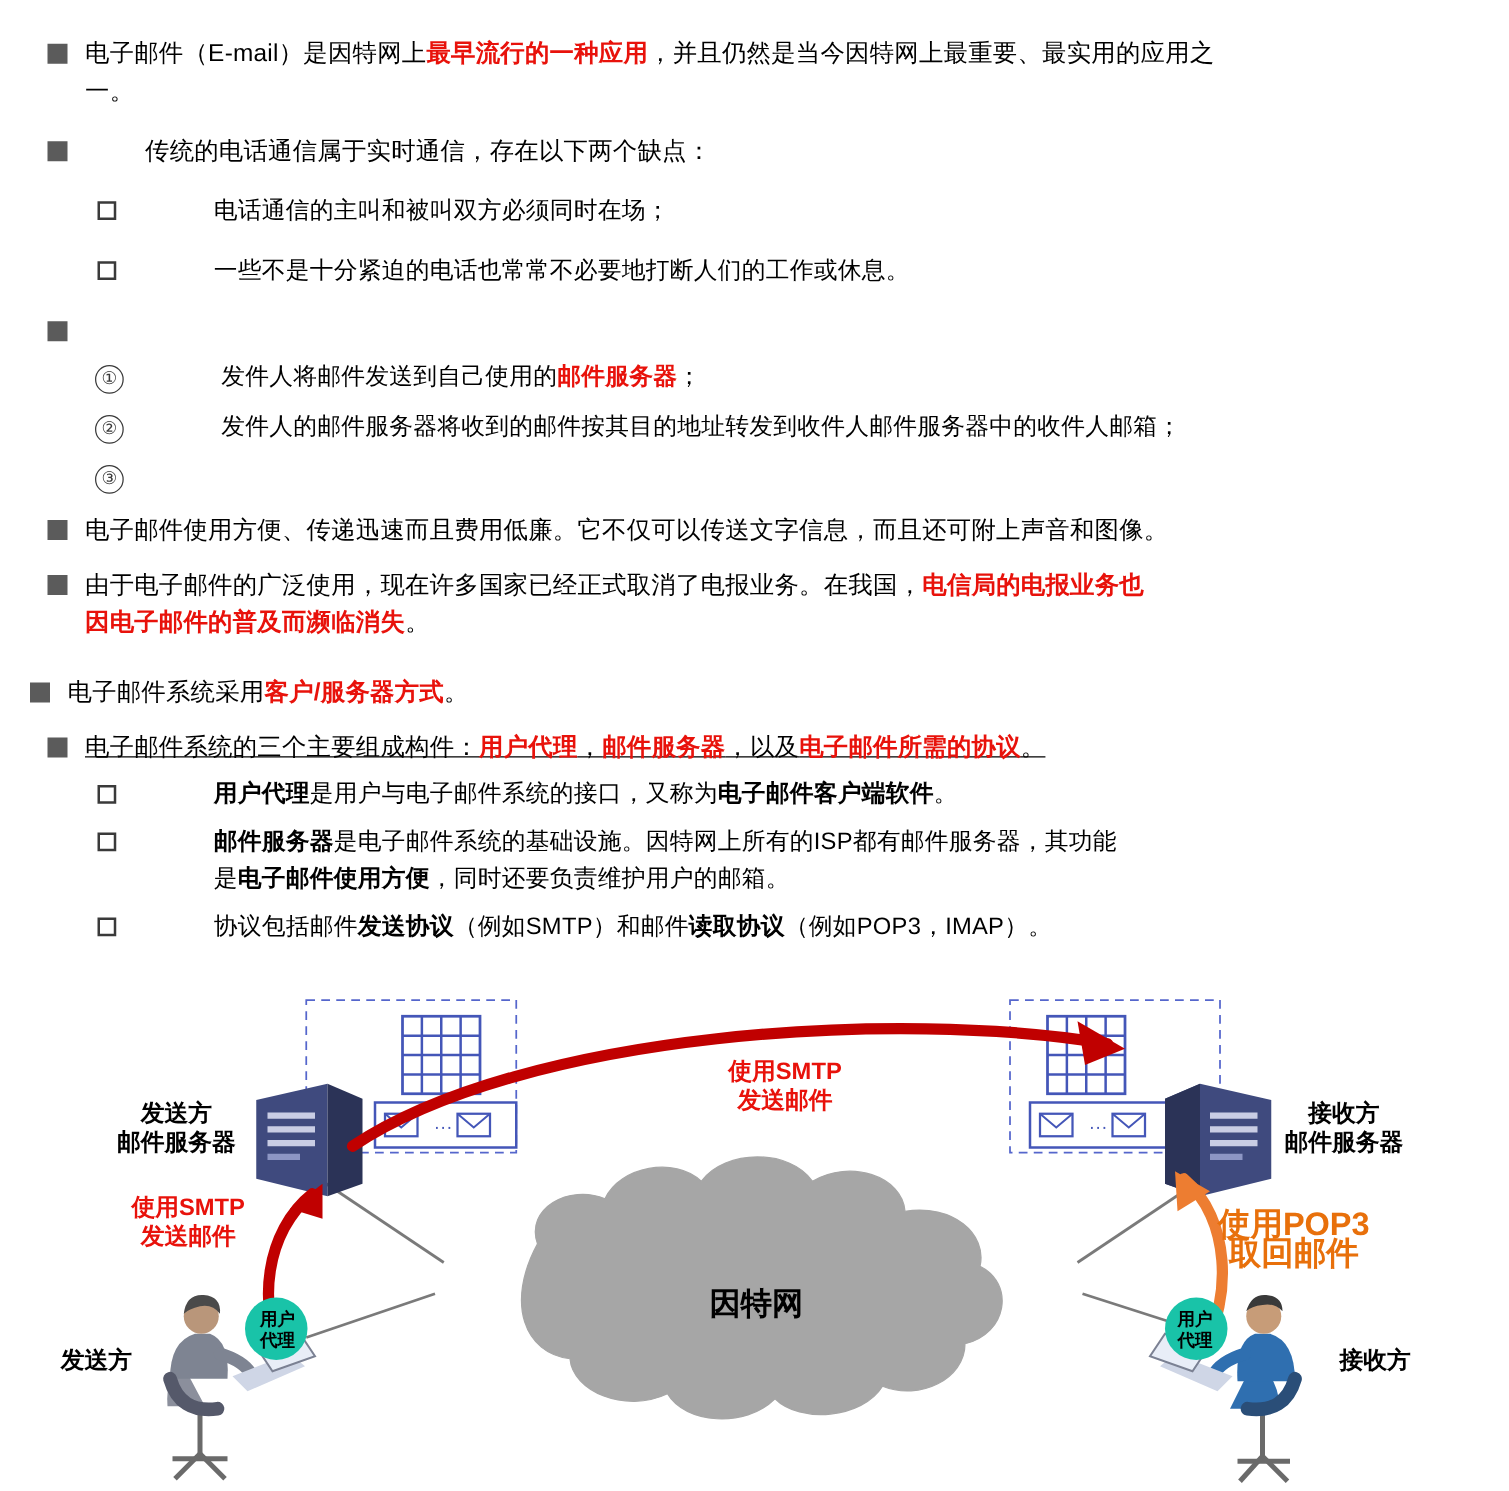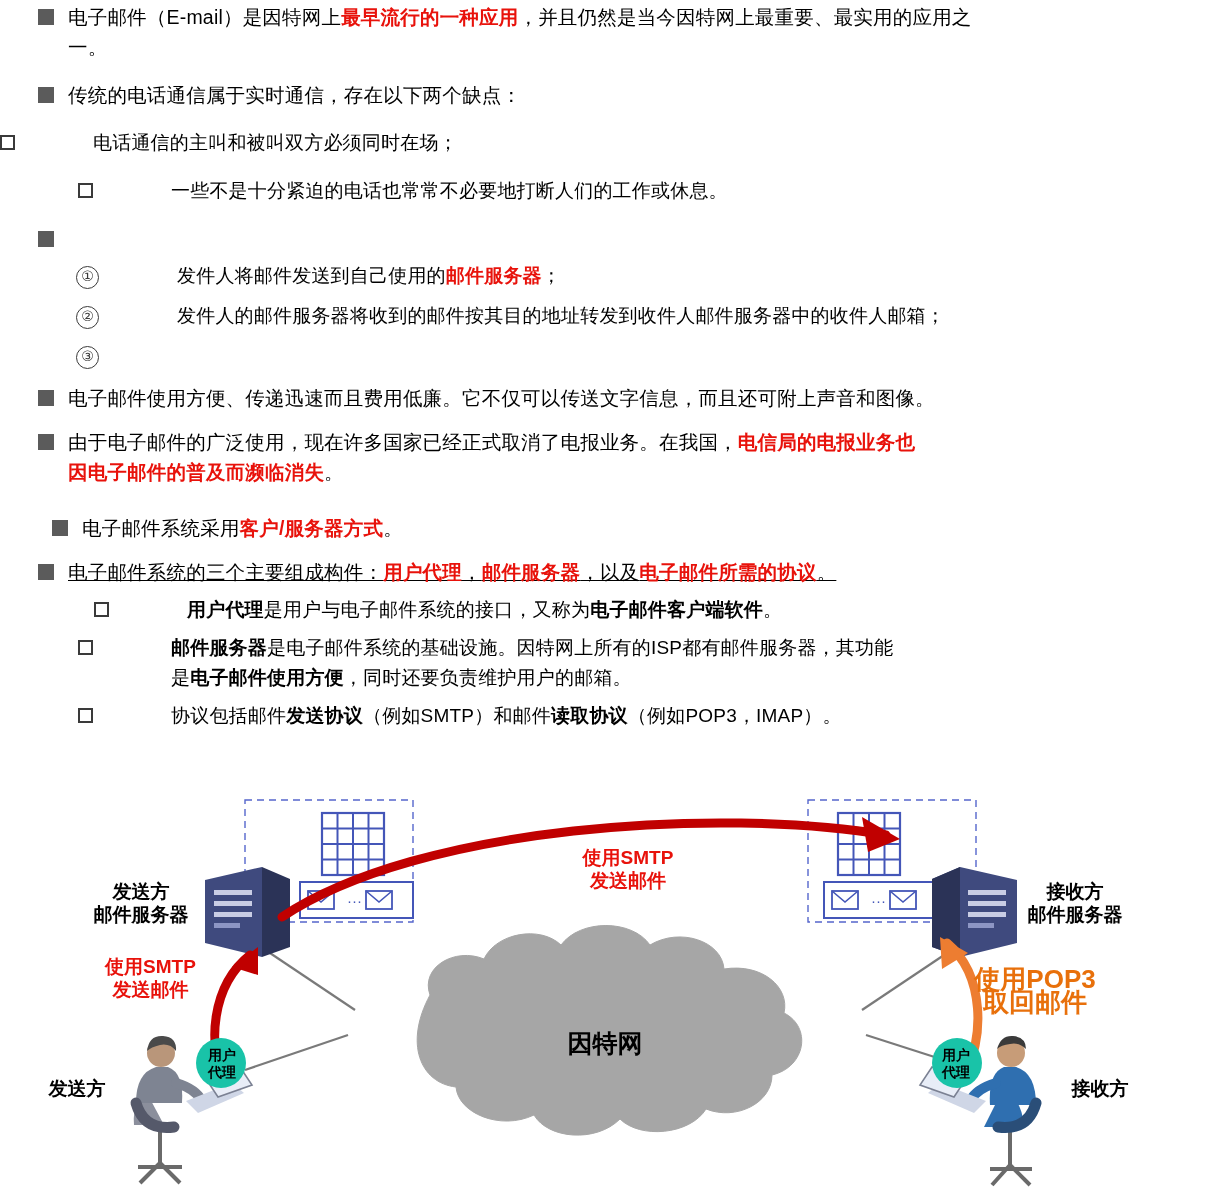--- a/index.html
+++ b/index.html
@@ -17,21 +17,21 @@
   }
   .page {
     position: relative;
     width: 1207px;
     height: 1193px;
   }
 
   
   .content {
     position: absolute;
-    top: 2px;
+    top: 28px;
     left: 0;
     width: 979px;
   }
 
   .row {
     display: flex;
     align-items: flex-start;
     margin-bottom: 0;
   }
 
@@ -117,28 +117,28 @@
 
     <div class="row" style="padding-left:38px;">
       <div class="sq"></div>
       <div class="txt">
         电子邮件（E-mail）是因特网上<span class="red">最早流行的一种应用</span>，并且仍然是当今因特网上最重要、最实用的应用之一。
       </div>
     </div>
 
     <div class="gap-a"></div>
 
-    <div class="row" style="padding-left:38px;">
+    <div class="row" style="padding-left:38px;gap:48px;">
       <div class="sq"></div>
       <div class="txt">传统的电话通信属于实时通信，存在以下两个缺点：</div>
     </div>
 
     <div class="gap-a"></div>
 
-    <div class="row" style="">
+    <div class="row" style="padding-left:78px;">
       <div class="sq-hollow"></div>
       <div class="txt lvl2">电话通信的主叫和被叫双方必须同时在场；</div>
     </div>
 
     <div class="gap-a"></div>
 
     <div class="row" style="padding-left:78px;">
       <div class="sq-hollow"></div>
       <div class="txt lvl2">一些不是十分紧迫的电话也常常不必要地打断人们的工作或休息。</div>
     </div>
@@ -178,35 +178,35 @@
 
     <div class="gap-b"></div>
 
     <div class="row" style="padding-left:38px;padding-right:56px;">
       <div class="sq"></div>
       <div class="txt">由于电子邮件的广泛使用，现在许多国家已经正式取消了电报业务。在我国，<span class="red">电信局的电报业务也因电子邮件的普及而濒临消失</span>。</div>
     </div>
 
     <div class="gap-d"></div>
 
-    <div class="row" style="padding-left:52px;">
+    <div class="row" style="padding-left:24px;">
       <div class="sq"></div>
       <div class="txt">电子邮件系统采用<span class="red">客户/服务器方式</span>。</div>
     </div>
 
     <div class="gap-b"></div>
 
     <div class="row" style="padding-left:38px;text-decoration:underline;">
       <div class="sq"></div>
       <div class="txt">电子邮件系统的三个主要组成构件：<span class="red">用户代理</span>，<span class="red">邮件服务器</span>，以及<span class="red">电子邮件所需的协议</span>。</div>
     </div>
 
     <div class="gap-e"></div>
 
-    <div class="row" style="padding-left:78px;margin-left:16px;">
+    <div class="row" style="padding-left:78px;">
       <div class="sq-hollow"></div>
       <div class="txt lvl2"><span class="bold">用户代理</span>是用户与电子邮件系统的接口，又称为<span class="bold">电子邮件客户端软件</span>。</div>
     </div>
 
     <div class="gap-e"></div>
 
     <div class="row" style="padding-left:78px;padding-right:68px;">
       <div class="sq-hollow"></div>
       <div class="txt lvl2"><span class="bold">邮件服务器</span>是电子邮件系统的基础设施。因特网上所有的ISP都有邮件服务器，其功能是<span class="bold">电子邮件使用方便</span>，同时还要负责维护用户的邮箱。</div>
     </div>

